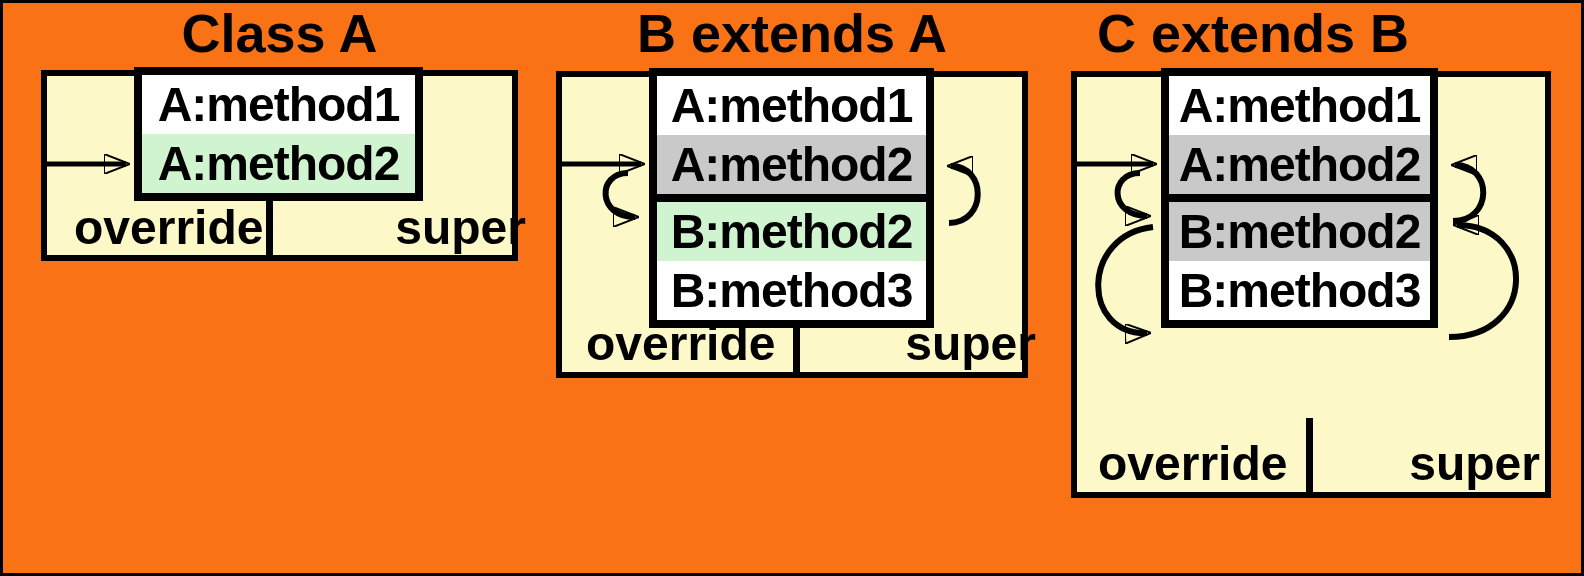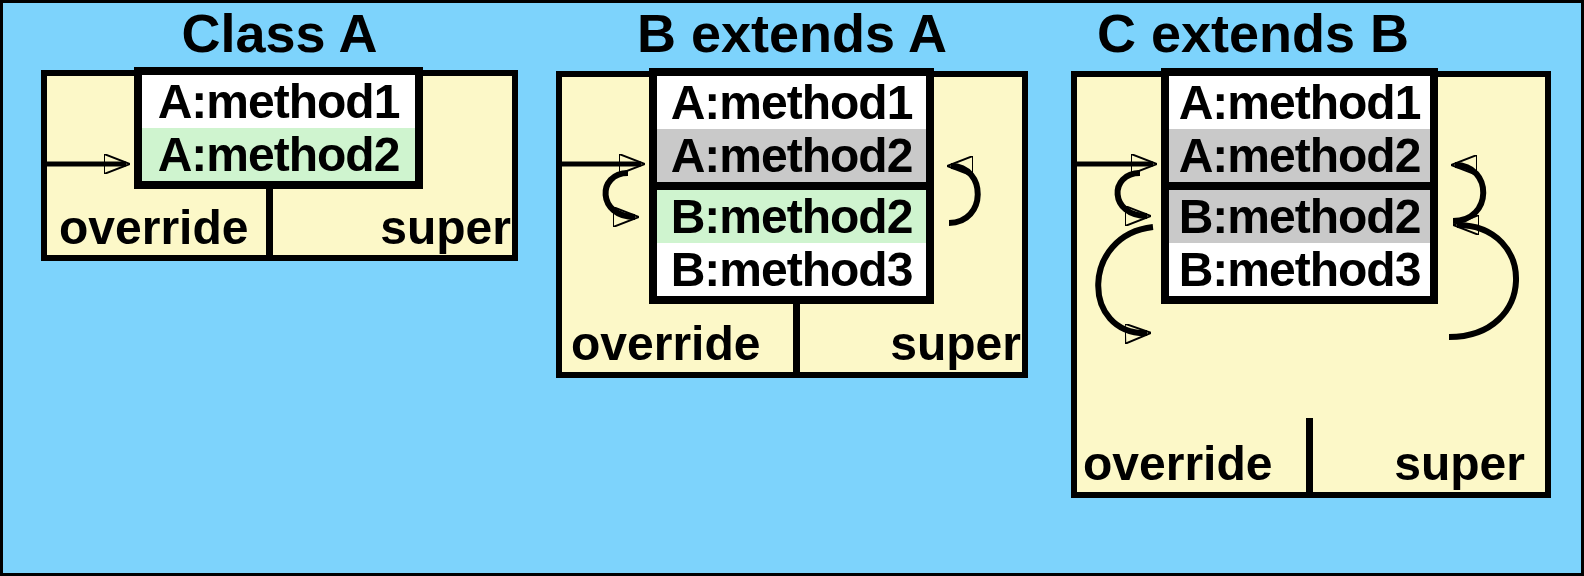--- a/index.html
+++ b/index.html
@@ -5,38 +5,38 @@
   :root{
     --panel-fill:#FCF8C8;
     --row-plain-fill:#FFFFFF;
     --row-new-fill:#CFF4CF;
     --row-overridden-fill:#C9C9C9;
     --line:#000000;
   }
   html,body{margin:0;padding:0;background:#fff;}
   .canvas{
     position:relative;width:1584px;height:576px;box-sizing:border-box;
-    background:#7dd3fc;border:3px solid var(--line);
+    background:#f97316;border:3px solid var(--line);
     font-family:"Liberation Sans",sans-serif;font-weight:bold;color:#000;
     overflow:hidden;
   }
   .abs{position:absolute;}
   .panel{position:absolute;left:0;top:0;width:0;height:0;}
   .title{font-size:54px;line-height:56px;text-align:center;white-space:nowrap;}
   .scope-box{background:var(--panel-fill);border:6px solid var(--line);box-sizing:border-box;}
   .mtable{border:8px solid var(--line);box-sizing:border-box;background:#fff;}
   .mgroup{border-top:8px solid var(--line);}
   .mgroup:first-child{border-top:none;}
-  .mrow{height:53px;display:flex;align-items:center;justify-content:center;
+  .mrow{height:59px;display:flex;align-items:center;justify-content:center;
         font-size:48px;letter-spacing:-1px;white-space:nowrap;}
   .row-plain{background:var(--row-plain-fill);}
   .row-new{background:var(--row-new-fill);}
   .row-overridden{background:var(--row-overridden-fill);}
   .vdivider{background:var(--line);}
-  .blabel{font-size:48px;line-height:50px;white-space:nowrap;}
+  .blabel{font-size:48px;line-height:50px;white-space:nowrap;margin-left:15px;}
   .blabel.right{text-align:right;}
   svg.arrows{position:absolute;left:0;top:0;pointer-events:none;}
   svg.arrows path{stroke:var(--line);fill:none;}
 </style>
 </head>
 <body>
 
 <div class="canvas">
 
   <section class="panel">

